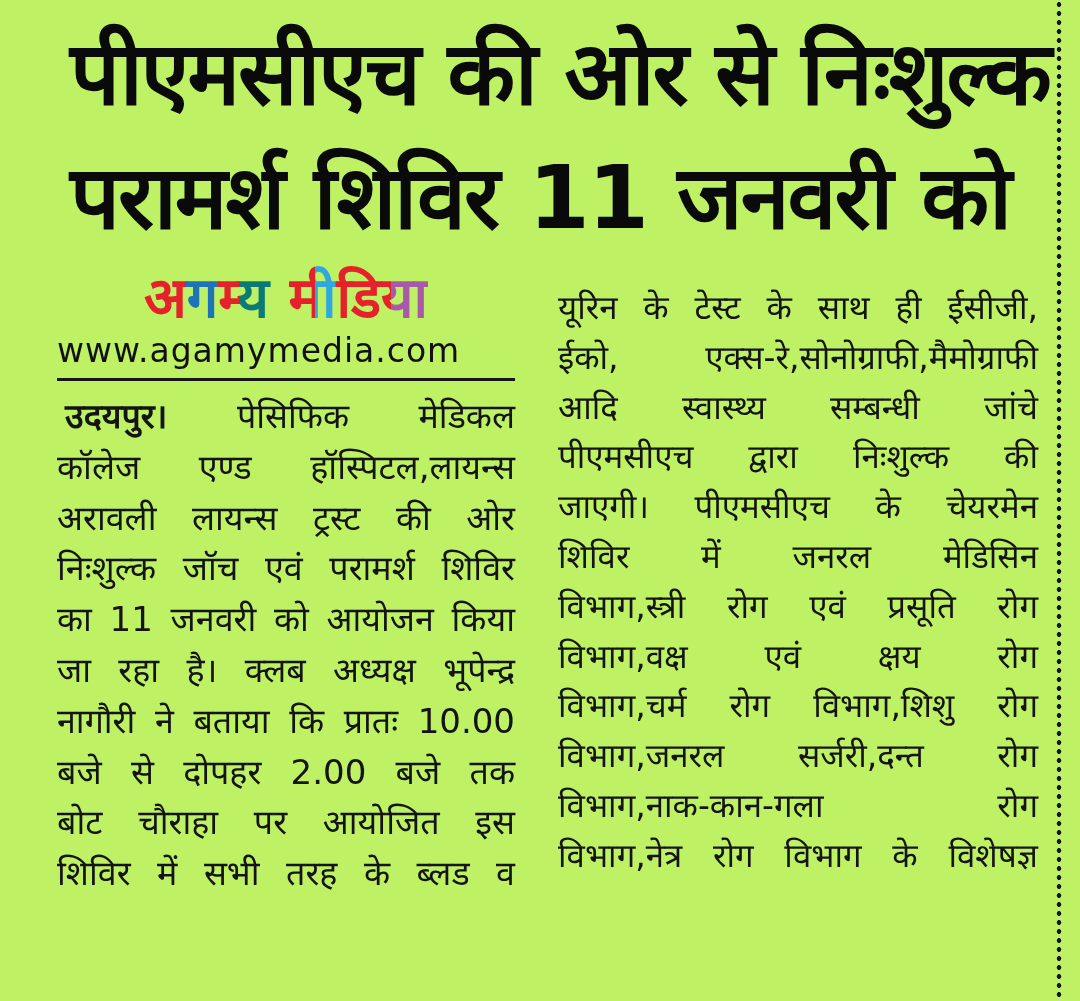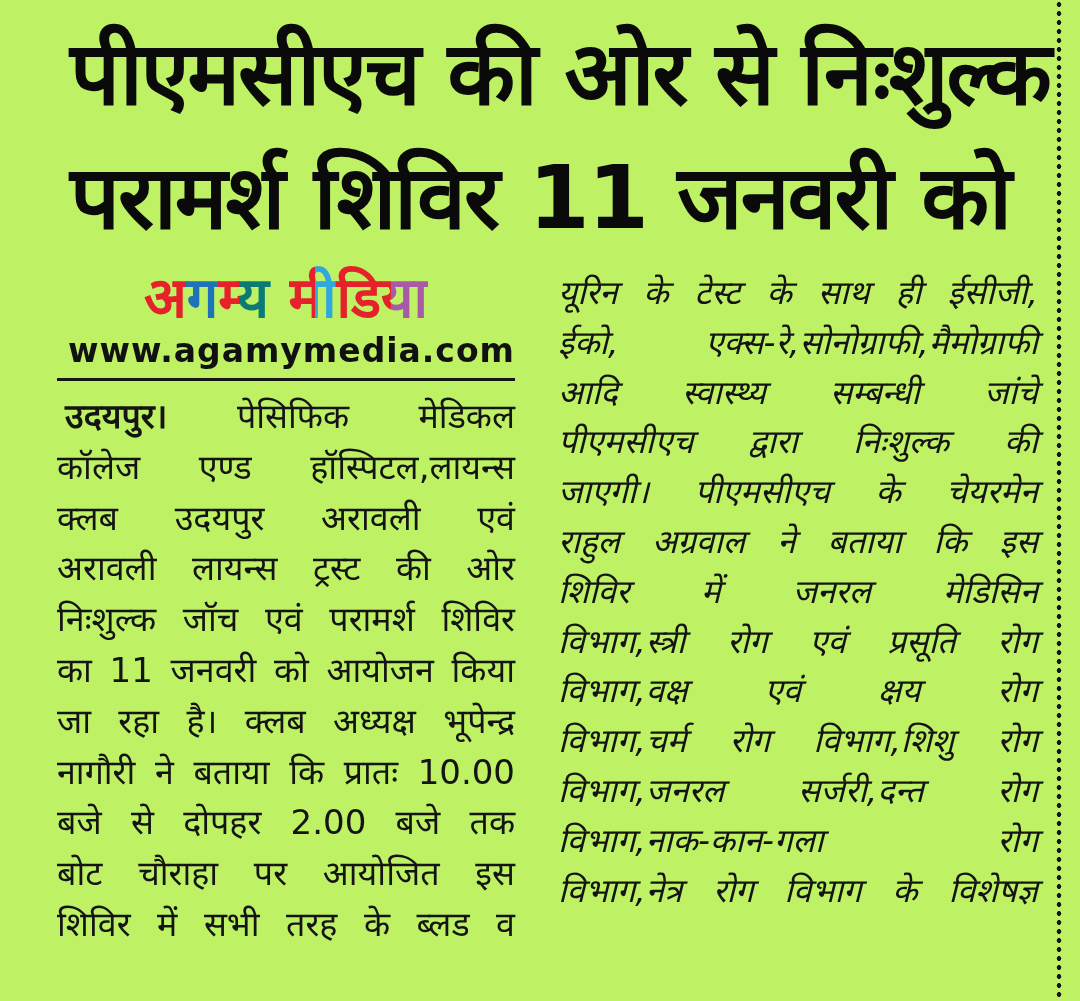--- a/index.html
+++ b/index.html
@@ -43,23 +43,23 @@
   .seg-mya{color:#0b7a74;}
   .seg-mee{color:#e5212b;}
   .seg-di {color:#e5212b;}
   .seg-ya {color:#a85aa8;}
   @supports ((-webkit-background-clip:text) or (background-clip:text)){
     .seg-mya{background:linear-gradient(90deg,#e5212b 0 30%,#0b7a74 30%);-webkit-background-clip:text;background-clip:text;color:transparent;}
     .seg-mee{background:linear-gradient(90deg,#e5212b 0 55%,#2fa8dd 55%);-webkit-background-clip:text;background-clip:text;color:transparent;}
     .seg-ya {background:linear-gradient(90deg,#e5212b 0 22%,#a85aa8 22%);-webkit-background-clip:text;background-clip:text;color:transparent;}
   }
   .website{
-    text-align:right;
+    text-align:left;
     font-size:33px;
-    font-weight:700;
+    font-weight:400;
     line-height:42px;
     letter-spacing:1px;
     color:#111;
   }
   .rule{
     height:0;
     border-top:3px solid #151515;
     margin:6px 0 10px 0;
   }
   
@@ -67,21 +67,21 @@
     font-size:34px;
     line-height:50.8px;
     color:#141414;
     text-align:justify;
     text-align-last:justify;
     white-space:nowrap;
   }
   .dateline{font-weight:700;margin-left:8px;}
   
   .col-right{
-    position:absolute;left:558px;top:268px;width:480px;font-style:italic;
+    position:absolute;left:558px;top:283px;width:480px;
   }
   .col-right .body-line{
     font-size:33px;
     line-height:49.8px;
   }
   
   .dotted-right{
     position:absolute;top:0;right:18px;width:6px;height:1001px;
     background-image:radial-gradient(circle,#161616 2.2px,rgba(0,0,0,0) 2.6px);
     background-size:6px 9px;
@@ -103,39 +103,37 @@
 
     <div class="masthead"><span class="seg seg-a">अ</span><span class="seg seg-ga">ग</span><span class="seg seg-mya">म्य </span><span class="seg seg-mee">मी</span><span class="seg seg-di">डि</span><span class="seg seg-ya">या</span></div>
 
     <div class="website">www.agamymedia.com</div>
 
     <div class="rule"></div>
 
     <div>
       <div class="body-line"><span class="dateline">उदयपुर।</span> <span>पेसिफिक मेडिकल</span></div>
       <div class="body-line">कॉलेज एण्ड हॉस्पिटल,लायन्स</div>
-      <div class="body-line">क्लब उदयपुर अरावली एवं</div>
       <div class="body-line">अरावली लायन्स ट्रस्ट की ओर</div>
       <div class="body-line">निःशुल्क जॉच एवं परामर्श शिविर</div>
       <div class="body-line">का 11 जनवरी को आयोजन किया</div>
       <div class="body-line">जा रहा है। क्लब अध्यक्ष भूपेन्द्र</div>
       <div class="body-line">नागौरी ने बताया कि प्रातः 10.00</div>
       <div class="body-line">बजे से दोपहर 2.00 बजे तक</div>
       <div class="body-line">बोट चौराहा पर आयोजित इस</div>
       <div class="body-line">शिविर में सभी तरह के ब्लड व</div>
     </div>
   </div>
 
   <div class="col-right">
     <div class="body-line">यूरिन के टेस्ट के साथ ही ईसीजी,</div>
     <div class="body-line">ईको, एक्स-रे,सोनोग्राफी,मैमोग्राफी</div>
     <div class="body-line">आदि स्वास्थ्य सम्बन्धी जांचे</div>
     <div class="body-line">पीएमसीएच द्वारा निःशुल्क की</div>
     <div class="body-line">जाएगी। पीएमसीएच के चेयरमेन</div>
-    <div class="body-line">राहुल अग्रवाल ने बताया कि इस</div>
     <div class="body-line">शिविर में जनरल मेडिसिन</div>
     <div class="body-line">विभाग,स्त्री रोग एवं प्रसूति रोग</div>
     <div class="body-line">विभाग,वक्ष एवं क्षय रोग</div>
     <div class="body-line">विभाग,चर्म रोग विभाग,शिशु रोग</div>
     <div class="body-line">विभाग,जनरल सर्जरी,दन्त रोग</div>
     <div class="body-line">विभाग,नाक-कान-गला रोग</div>
     <div class="body-line">विभाग,नेत्र रोग विभाग के विशेषज्ञ</div>
   </div>
 
   <div class="dotted-right"></div>

